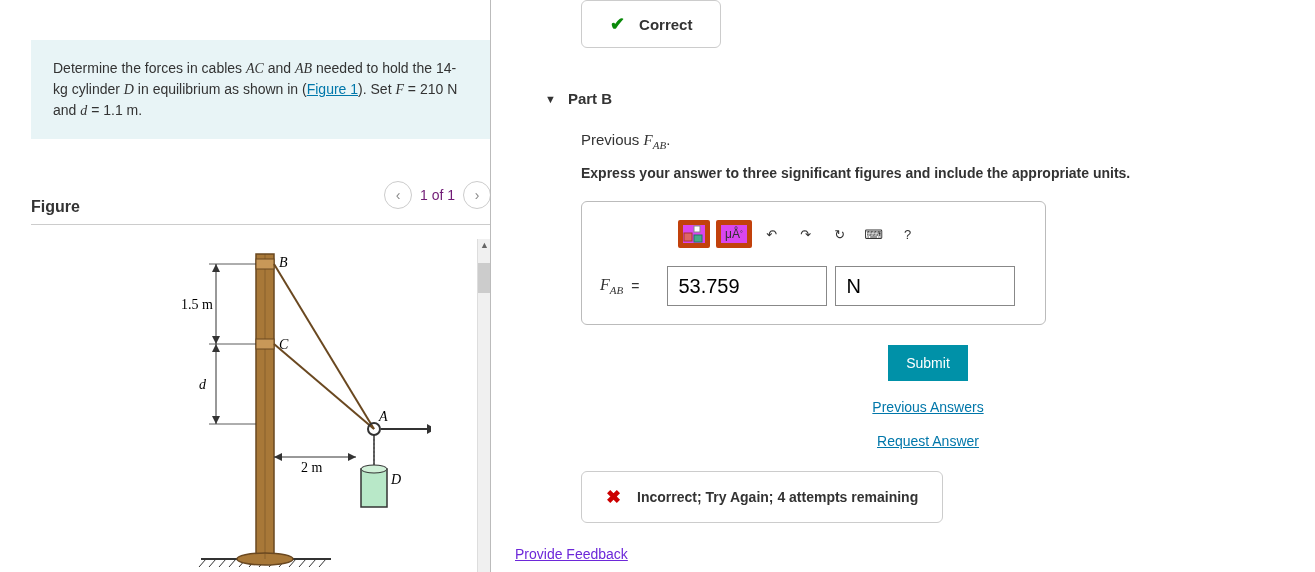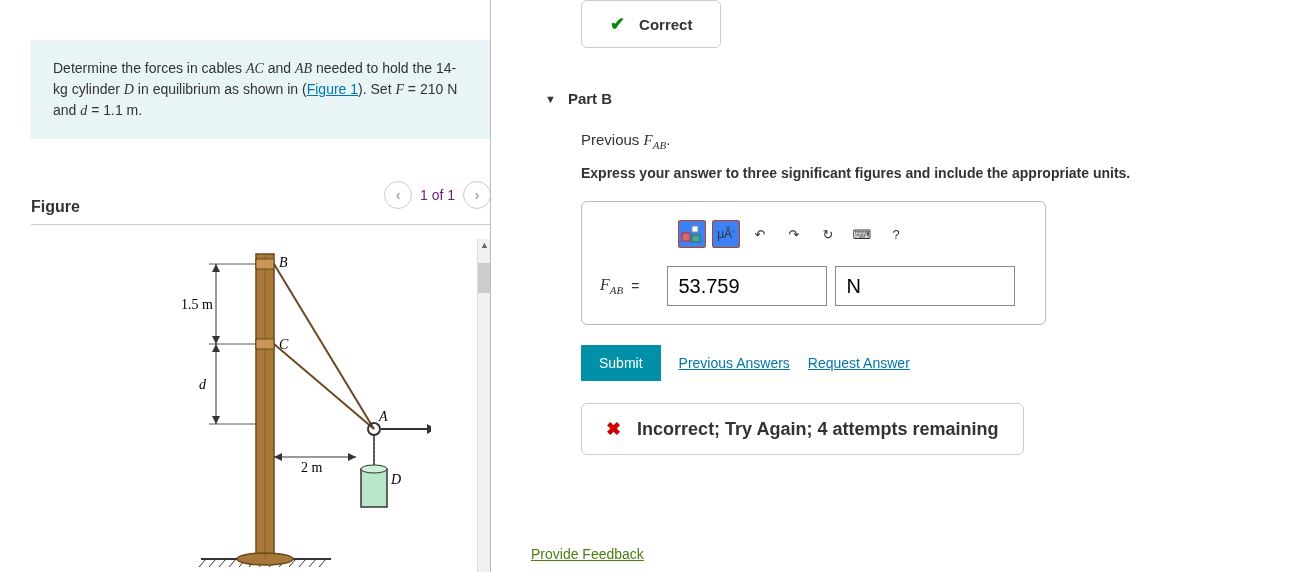--- a/index.html
+++ b/index.html
@@ -115,22 +115,22 @@
       margin-bottom: 20px;
     }
     .toolbar {
       display: flex;
       gap: 6px;
       margin-bottom: 18px;
       margin-left: 78px;
     }
     .tool {
       min-width: 28px; height: 28px;
-      border: 1px solid #c2410c;
-      background: #3b82f6;
+      border: 5px solid #c2410c;
+      background: #d946ef;
       display: flex; align-items: center; justify-content: center;
       font-size: 13px;
       cursor: pointer;
       border-radius: 2px;
     }
     .tool.noborder { border: none; background: transparent; }
     .answer-row {
       display: flex;
       align-items: center;
       gap: 8px;
@@ -139,42 +139,42 @@
     .sub { font-size: 11px; vertical-align: sub; font-style: italic; }
     .input {
       border: 1px solid #888;
       height: 40px;
       padding: 0 10px;
       font-size: 20px;
       font-family: Arial;
     }
     .input.value { width: 160px; margin-left: 20px; }
     .input.unit { width: 180px; }
-    .submit-row { display: flex; align-items: center; gap: 18px; margin-bottom: 22px; }
+    .submit-row { display: flex; align-items: center; gap: 18px; margin-bottom: 22px; flex-direction: column; }
     .submit-btn {
       background: #0091a8;
       color: #fff;
       border: none;
       padding: 10px 18px;
       font-size: 14px;
       cursor: pointer;
     }
     .text-link { color: #0077aa; text-decoration: underline; cursor: pointer; font-size: 14px; }
     .feedback-box {
       border: 1px solid #ccc;
       border-radius: 6px;
       padding: 14px 24px;
       display: inline-flex;
       align-items: center;
       gap: 16px;
       margin-bottom: 30px;
     }
     .cross { color: #c00; font-size: 18px; font-weight: bold; }
-    .feedback-text { font-weight: bold; font-size: 18px; }
-    .provide-link { color: #4d7c0f; text-decoration: underline; cursor: pointer; font-size: 14px; position: absolute; bottom: 10px; left: 40px; }
+    .feedback-text { font-weight: bold; font-size: 14px; }
+    .provide-link { color: #6d28d9; text-decoration: underline; cursor: pointer; font-size: 14px; position: absolute; bottom: 10px; left: 24px; }
     
     .fig-label { font-family: 'Times New Roman', serif; font-size: 14px; }
   </style>
 </head>
 <body>
 
 <div class="left-pane">
   <div class="problem-box">
     <span>Determine the forces in cables </span><span class="mi">AC</span><span> and </span><span class="mi">AB</span><span> needed to hold the 14-</span><span>kg</span><span> cylinder </span><span class="mi">D</span><span> in equilibrium as shown in (</span><span class="link">Figure 1</span><span>). Set </span><span class="mi">F</span><span> = 210 </span><span>N</span><span> and </span><span class="mi">d</span><span> = 1.1 </span><span>m</span><span>.</span>
   </div>

